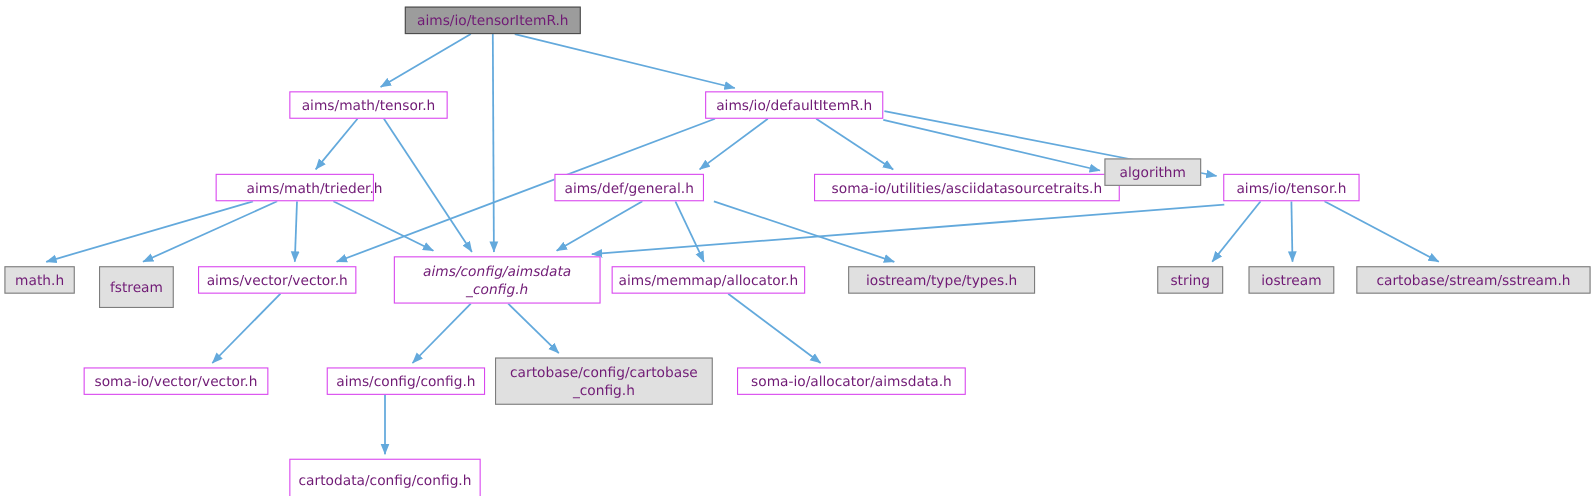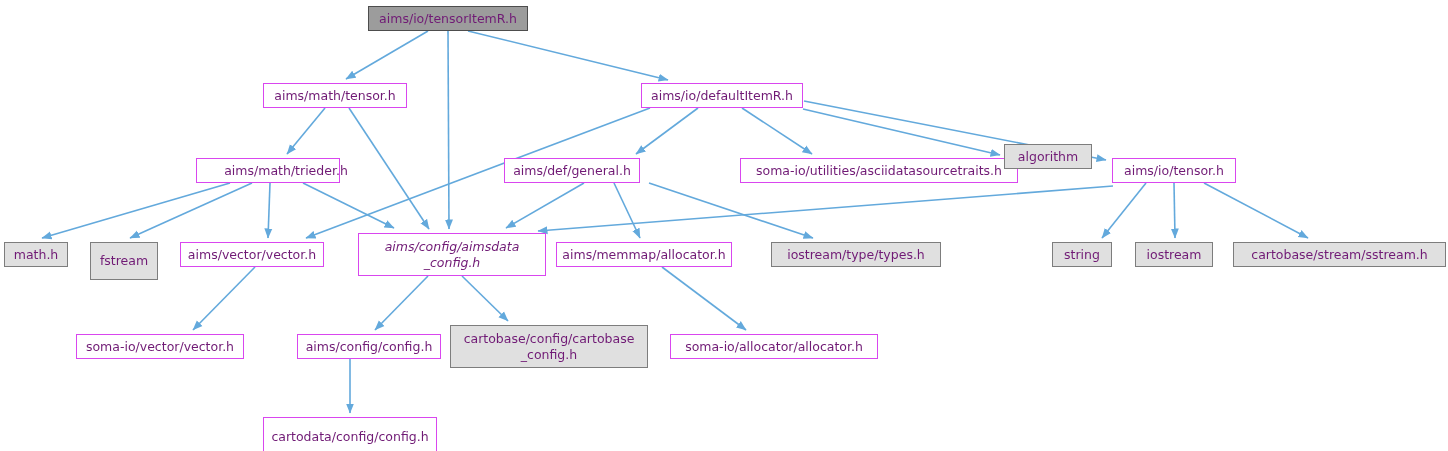--- a/index.html
+++ b/index.html
@@ -82,16 +82,16 @@
 _config.h</span></div>
       <div class="node link" style="left: 556px; top: 242px; width: 176px; height: 25px;"><span>aims/memmap/allocator.h</span></div>
       <div class="node leaf" style="left: 771px; top: 242px; width: 170px; height: 25px;"><span>iostream/type/types.h</span></div>
       <div class="node leaf" style="left: 1052px; top: 242px; width: 60px; height: 25px;"><span>string</span></div>
       <div class="node leaf" style="left: 1135px; top: 242px; width: 78px; height: 25px;"><span>iostream</span></div>
       <div class="node leaf" style="left: 1233px; top: 242px; width: 213px; height: 25px;"><span>cartobase/stream/sstream.h</span></div>
       <div class="node link" style="left: 76px; top: 334px; width: 168px; height: 25px;"><span>soma-io/vector/vector.h</span></div>
       <div class="node link" style="left: 278px; top: 334px; width: 144px; height: 25px; margin-left: 19px;"><span>aims/config/config.h</span></div>
       <div class="node leaf" style="left: 450px; top: 325px; width: 198px; height: 43px;"><span>cartobase/config/cartobase
 _config.h</span></div>
-      <div class="node link" style="left: 670px; top: 334px; width: 208px; height: 25px;"><span>soma-io/allocator/allocator.h</span></div>
+      <div class="node link" style="left: 670px; top: 334px; width: 208px; height: 25px;"><span>soma-io/allocator/aimsdata.h</span></div>
       <div class="node link" style="left: 263px; top: 417px; width: 174px; height: 40px;"><span>cartodata/config/config.h</span></div>
     </div>
 </div>
 
 </body></html>

